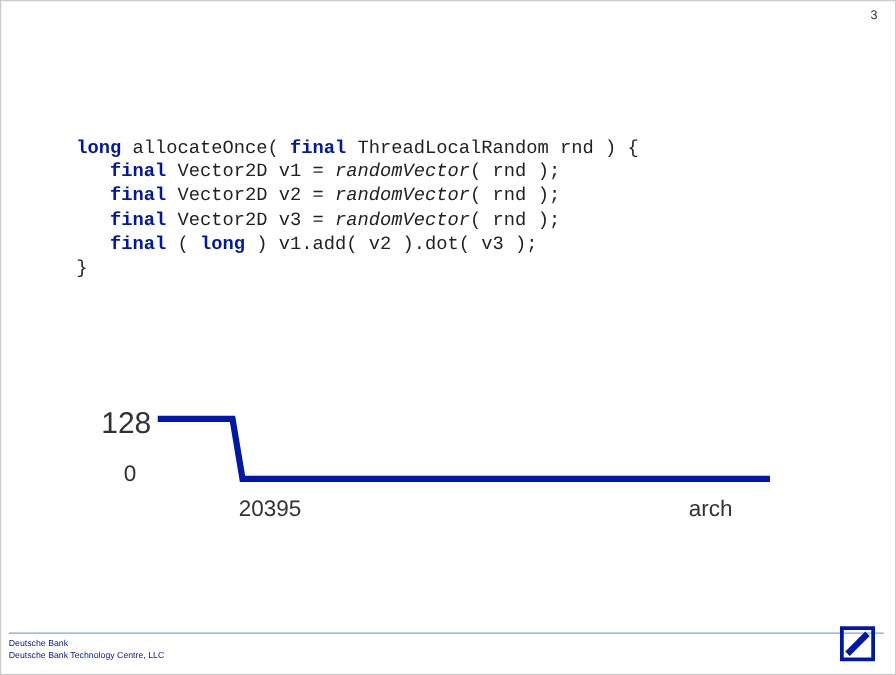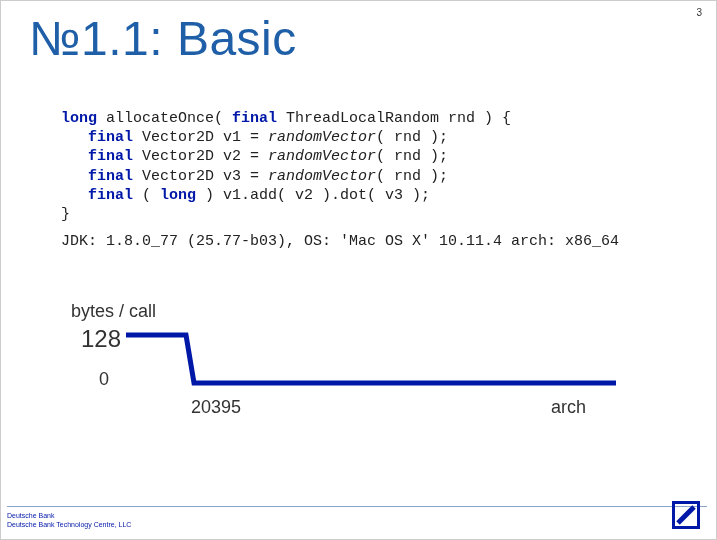--- a/index.html
+++ b/index.html
@@ -129,33 +129,30 @@
     background: #8aa5cc;
   }
 </style>
 </head>
 <body>
 
 <div class="slide">
 
   <div class="page-num">3</div>
 
-  <div class="title">№1.1: Basic</div>
 
   <div class="code"><span class="kw">long</span><span> allocateOnce( </span><span class="kw">final</span><span> ThreadLocalRandom rnd ) {</span>
 <span>   </span><span class="kw">final</span><span> Vector2D v1 = </span><span class="fn-i">randomVector</span><span>( rnd );</span>
 <span>   </span><span class="kw">final</span><span> Vector2D v2 = </span><span class="fn-i">randomVector</span><span>( rnd );</span>
 <span>   </span><span class="kw">final</span><span> Vector2D v3 = </span><span class="fn-i">randomVector</span><span>( rnd );</span>
 <span>   </span><span class="kw">final</span><span> ( </span><span class="kw">long</span><span> ) v1.add( v2 ).dot( v3 );</span>
 <span>}</span></div>
 
-  <div class="env">JDK: 1.8.0_77 (25.77-b03), OS: 'Mac OS X' 10.11.4 arch: x86_64</div>
 
   <div class="chart">
-    <div class="ylabel">bytes / call</div>
     <div class="ytick128">128</div>
     <div class="ytick0">0</div>
     <div class="xtick">20395</div>
     <div class="xlabel">arch</div>
     <svg class="plotline" viewBox="0 0 490 60" preserveAspectRatio="none">
       <polyline points="0,4 60,4 68,52 490,52" fill="none" stroke="#0018a8" stroke-width="5"></polyline>
     </svg>
   </div>
 
   <div class="footer-rule"></div>

